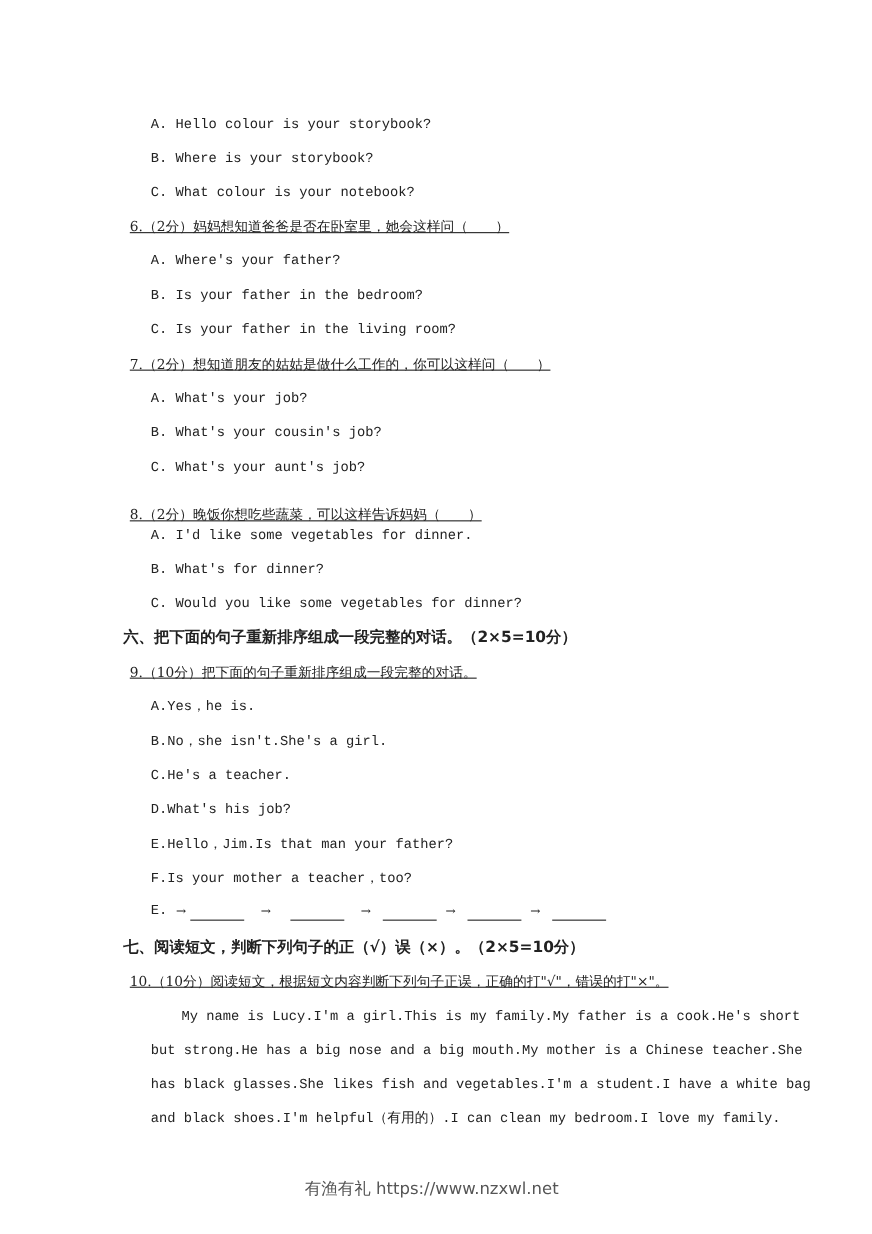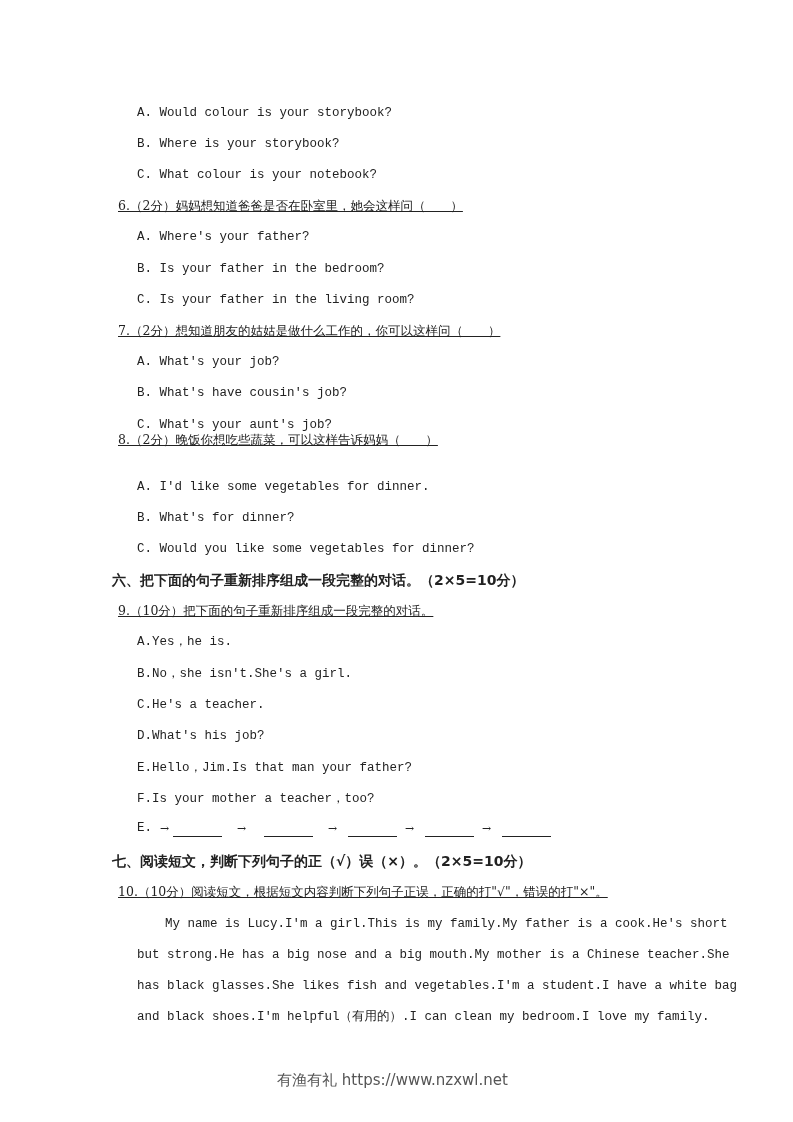--- a/index.html
+++ b/index.html
@@ -15,35 +15,35 @@
   .arrow { position: absolute; top: 0; font-size: 11px; line-height: 16px; }
   .blank { position: absolute; top: 15px; height: 0; border-bottom: 1px solid #222; width: 49px; }
   .footer { position: absolute; left: 0; width: 785px; top: 1071px; text-align: center;
             font-family: "DejaVu Sans", "Liberation Sans", sans-serif; font-size: 15px; color: #555; }
 </style>
 </head>
 <body>
 
 <div>
 
-  <div class="line opt mono" style="top:105px">A. Would colour is your storybook?</div>
+  <div class="line opt mono" style="top:105px">A. Hello colour is your storybook?</div>
   <div class="line opt mono" style="top:136px">B. Where is your storybook?</div>
   <div class="line opt mono" style="top:167px">C. What colour is your notebook?</div>
 
   <div class="line q" style="top:198px">6.（2分）妈妈想知道爸爸是否在卧室里，她会这样问（　　）</div>
   <div class="line opt mono" style="top:229px">A. Where's your father?</div>
   <div class="line opt mono" style="top:261px">B. Is your father in the bedroom?</div>
   <div class="line opt mono" style="top:292px">C. Is your father in the living room?</div>
 
   <div class="line q" style="top:323px">7.（2分）想知道朋友的姑姑是做什么工作的，你可以这样问（　　）</div>
   <div class="line opt mono" style="top:354px">A. What's your job?</div>
-  <div class="line opt mono" style="top:385px">B. What's have cousin's job?</div>
+  <div class="line opt mono" style="top:385px">B. What's your cousin's job?</div>
   <div class="line opt mono" style="top:417px">C. What's your aunt's job?</div>
 
-  <div class="line q" style="top:432px">8.（2分）晚饭你想吃些蔬菜，可以这样告诉妈妈（　　）</div>
+  <div class="line q" style="top:460px">8.（2分）晚饭你想吃些蔬菜，可以这样告诉妈妈（　　）</div>
   <div class="line opt mono" style="top:479px">A. I'd like some vegetables for dinner.</div>
   <div class="line opt mono" style="top:510px">B. What's for dinner?</div>
   <div class="line opt mono" style="top:541px">C. Would you like some vegetables for dinner?</div>
 
   <div class="line sec" style="top:572px">六、把下面的句子重新排序组成一段完整的对话。（2×5=10分）</div>
 
   <div class="line q" style="top:603px">9.（10分）把下面的句子重新排序组成一段完整的对话。</div>
   <div class="line opt mono" style="top:634px">A.Yes，he is.</div>
   <div class="line opt mono" style="top:666px">B.No，she isn't.She's a girl.</div>
   <div class="line opt mono" style="top:697px">C.He's a teacher.</div>

